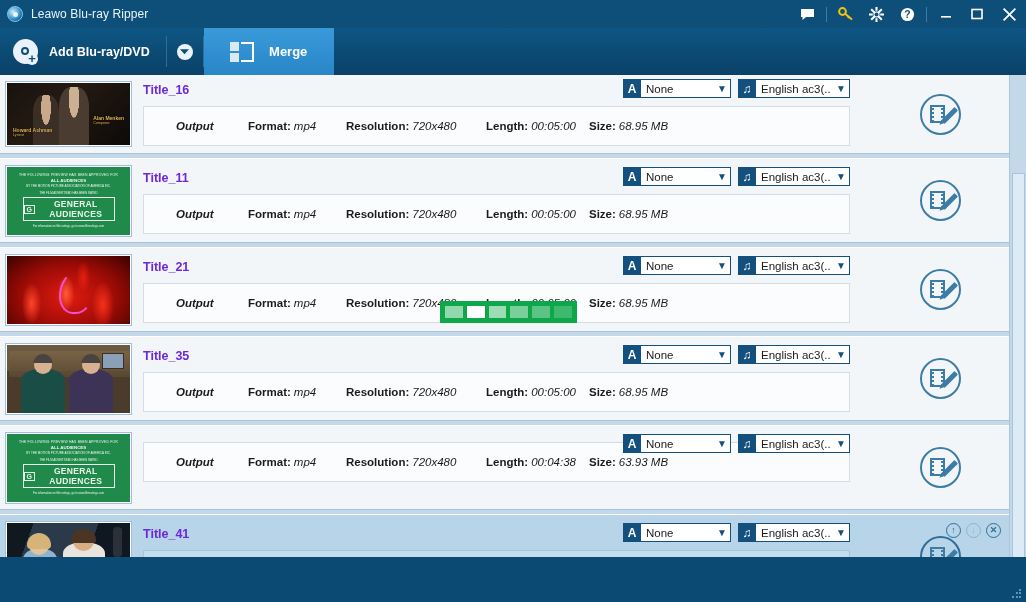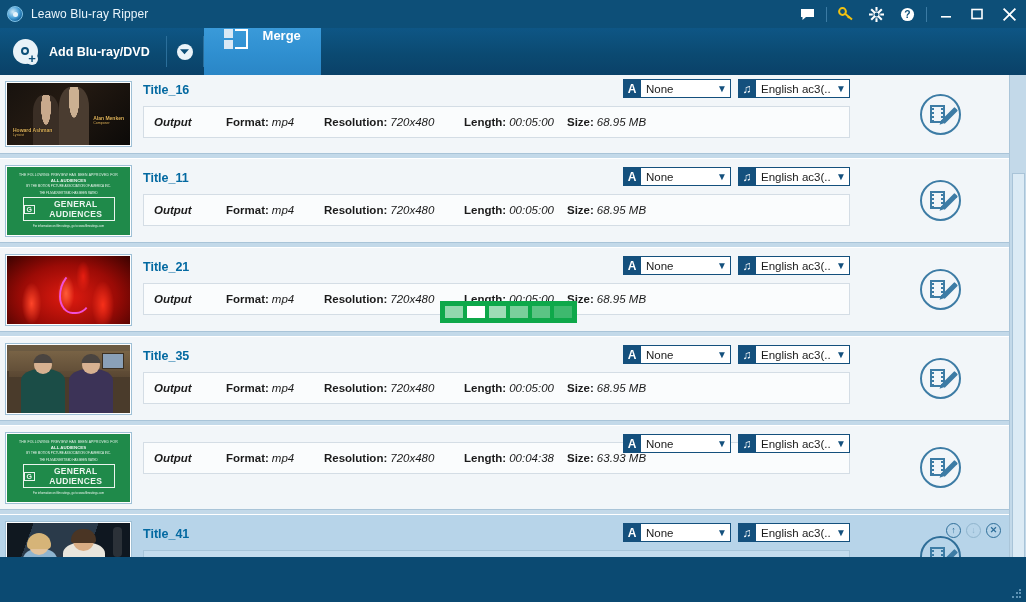--- a/index.html
+++ b/index.html
@@ -90,22 +90,22 @@
     cursor: pointer;
   }
   .profile-label { color: #ffffff; font-size: 12.5px; font-weight: bold; }
   .convert-btn {
     width: 186px; background: linear-gradient(180deg,#14b34e 0%, #0ea844 55%, #0a9a3d 100%);
     display: flex; align-items: center; justify-content: center; gap: 14px;
     cursor: pointer;
   }
   .convert-label { color: #ffffff; font-size: 19px; font-weight: bold; }
   .merge-btn {
-    width: 117px; background: linear-gradient(180deg,#3a9ad9 0%, #2f8fd0 55%, #2a86c6 100%);
-    display: flex; justify-content: center; gap: 14px;
+    width: 130px; background: linear-gradient(180deg,#3a9ad9 0%, #2f8fd0 55%, #2a86c6 100%);
+    display: flex; align-items: center; justify-content: center; gap: 14px;
     cursor: pointer;
   }
   .merge-label { color: #ffffff; font-size: 13px; font-weight: bold; }
   .merge-glyph { position: relative; width: 25px; height: 22px; }
   .merge-glyph .sq { position: absolute; width: 9px; height: 9px; background: #d9e9f5; }
   .merge-glyph .sq1 { left: 0; top: 1px; }
   .merge-glyph .sq2 { left: 0; top: 12px; }
   .merge-glyph .br {
     position: absolute; left: 11px; top: 1px; width: 13px; height: 20px;
     border: 2px solid #ffffff; border-left: none;
@@ -255,26 +255,26 @@
   }
   .th-studio .mic {
     position: absolute; right: 8px; top: 4px; width: 9px; height: 30px;
     background: #2b3138; border-radius: 4px;
   }
 
   
   .row-body { flex: 1; position: relative; padding: 9px 0 0 6px; min-width: 0; }
   .row.first .row-body { padding-top: 5px; }
   .title-line { display: flex; align-items: center; height: 19px; }
-  .title-text { font-size: 12.5px; font-weight: bold; color: #0369a1; }
+  .title-text { font-size: 12.5px; font-weight: bold; color: #6d28d9; }
   .out-box {
     margin-top: 7px; margin-right: 22px;
-    height: 32px; border: 1px solid #d4dde5; background: #fafcfd;
+    height: 40px; border: 1px solid #d4dde5; background: #fafcfd;
     display: flex; align-items: center; gap: 0;
-    padding-left: 10px;
+    padding-left: 32px;
   }
   .row.selected .out-box { background: #c3dcee; border-color: #a6c5da; }
   .out-box .lbl { font-size: 11.5px; color: #1b1b1b; }
   .out-box .key { font-weight: bold; margin-top: 18px; }
   .out-box .val { margin-left: 3px; font-style: italic; }
   .out-box .italic { font-style: italic; font-weight: bold; }
   .f-output { width: 72px; }
   .f-format { width: 98px; }
   .f-resolution { width: 140px; }
   .f-length { width: 103px; }

